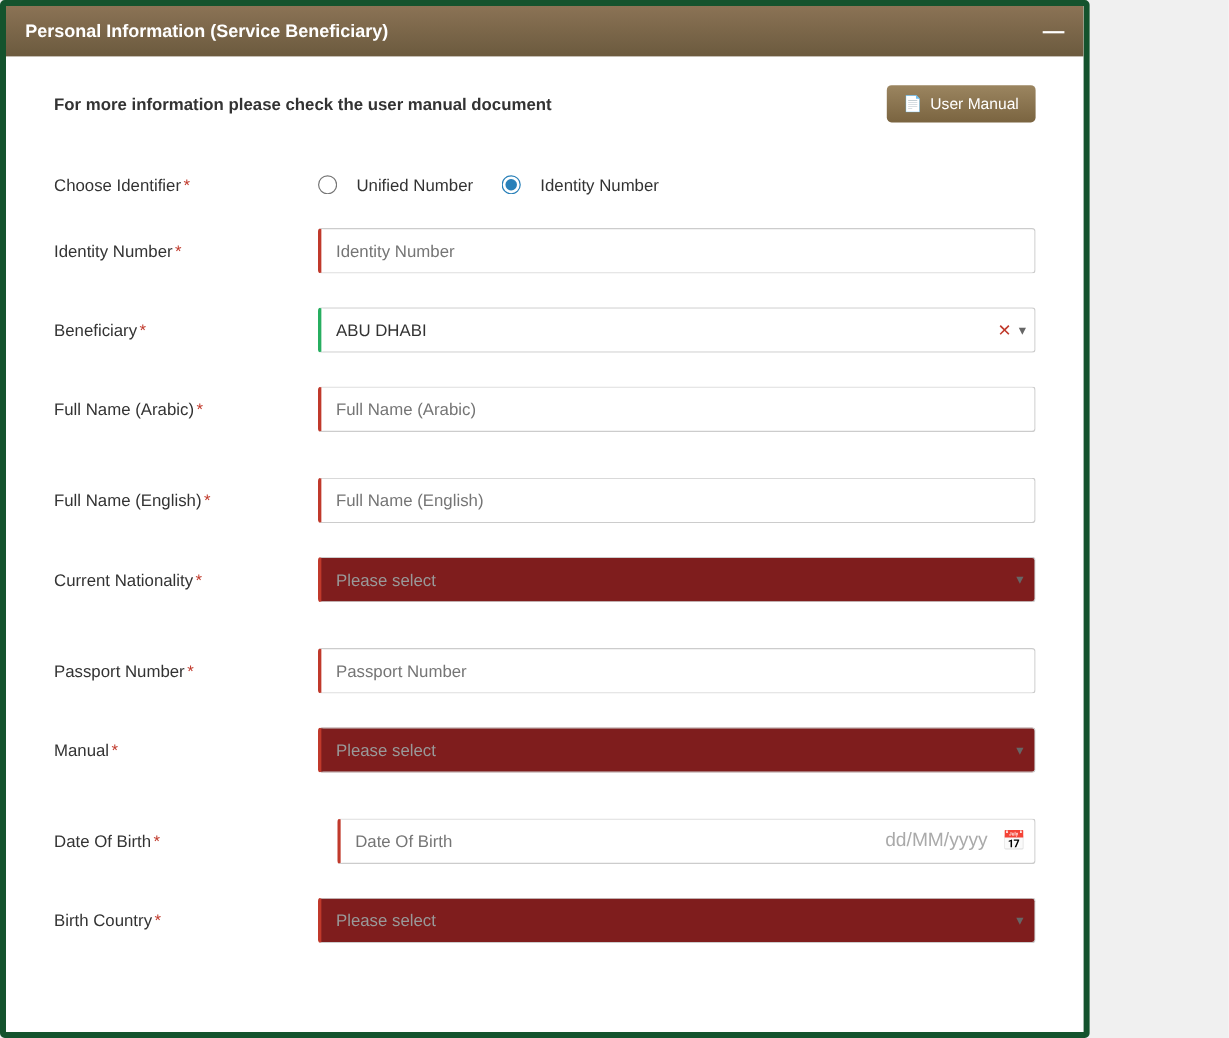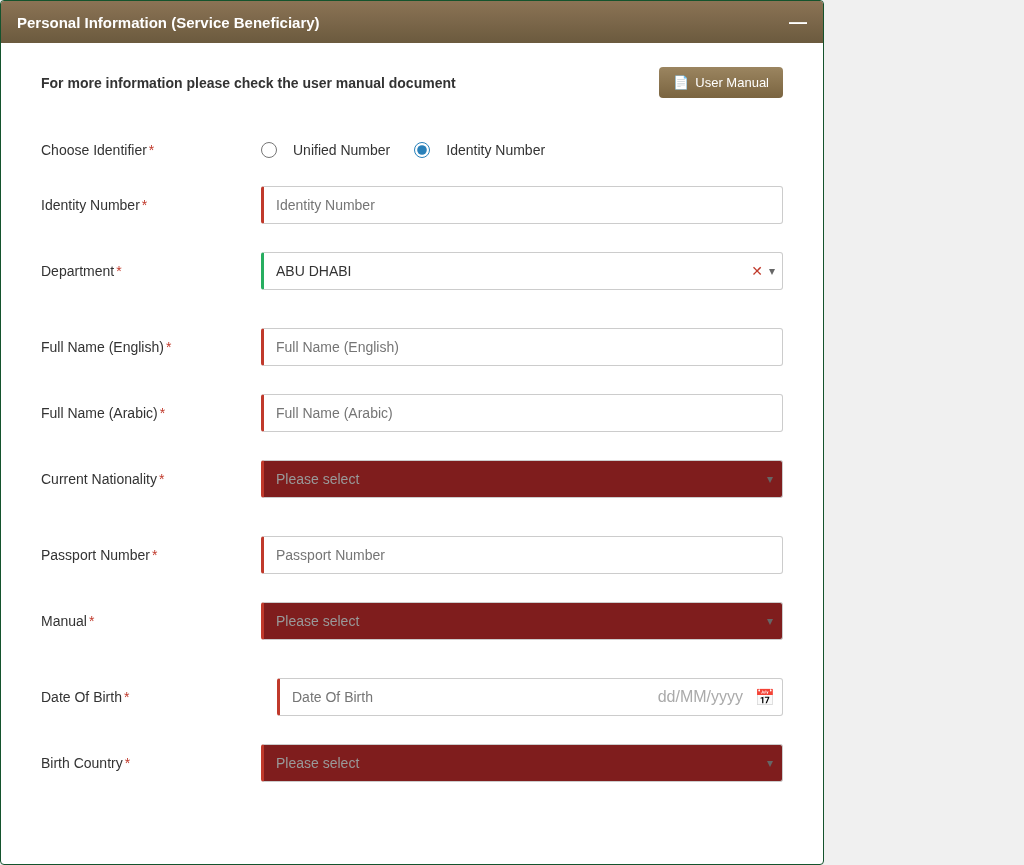--- a/index.html
+++ b/index.html
@@ -1,22 +1,22 @@
 <!DOCTYPE html>
 <html><head>
   <meta charset="utf-8">
   <style>
     * { box-sizing: border-box; margin: 0; padding: 0; }
     body { font-family: Arial, sans-serif; background: #f0f0f0; }
 
     .window {
-      width: 824px;
+      width: 908px;
       min-height: 865px;
       background: #fff;
-      border: 1px solid #14532d;
+      border: 5px solid #14532d;
       border-radius: 4px;
       overflow: hidden;
     }
 
     .title-bar {
       background: linear-gradient(to bottom, #8b7355, #6b5a3e);
       color: #fff;
       padding: 12px 16px;
       display: flex;
       justify-content: space-between;
@@ -279,50 +279,50 @@
         <div class="form-label">
           <span>Identity Number</span><span class="required">*</span>
         </div>
         <div class="form-control-wrap">
           <input type="text" class="input-field" placeholder="Identity Number" style="">
         </div>
       </div>
 
       <div class="form-row">
         <div class="form-label">
-          <span>Department</span><span class="required">*</span>
+          <span>Beneficiary</span><span class="required">*</span>
         </div>
         <div class="form-control-wrap">
           <div class="department-wrap">
             <select class="department-field">
               <option>ABU DHABI</option>
             </select>
             <div class="department-icons">
               <span class="x-icon">✕</span>
               <span class="dropdown-arrow">▾</span>
             </div>
           </div>
         </div>
       </div>
 
+      <div class="form-row">
+        <div class="form-label">
+          <span>Full Name (Arabic)</span><span class="required">*</span>
+        </div>
+        <div class="form-control-wrap">
+          <input type="text" class="input-field" placeholder="Full Name (Arabic)" style="">
+        </div>
+      </div>
+
       <div class="form-row" style="margin-top:10px;">
         <div class="form-label">
           <span>Full Name (English)</span><span class="required">*</span>
         </div>
         <div class="form-control-wrap">
           <input type="text" class="input-field" placeholder="Full Name (English)" style="">
-        </div>
-      </div>
-
-      <div class="form-row">
-        <div class="form-label">
-          <span>Full Name (Arabic)</span><span class="required">*</span>
-        </div>
-        <div class="form-control-wrap">
-          <input type="text" class="input-field" placeholder="Full Name (Arabic)" style="">
         </div>
       </div>
 
       <div class="form-row">
         <div class="form-label">
           <span>Current Nationality</span><span class="required">*</span>
         </div>
         <div class="form-control-wrap">
           <div class="select-wrap">
             <select class="select-field">

